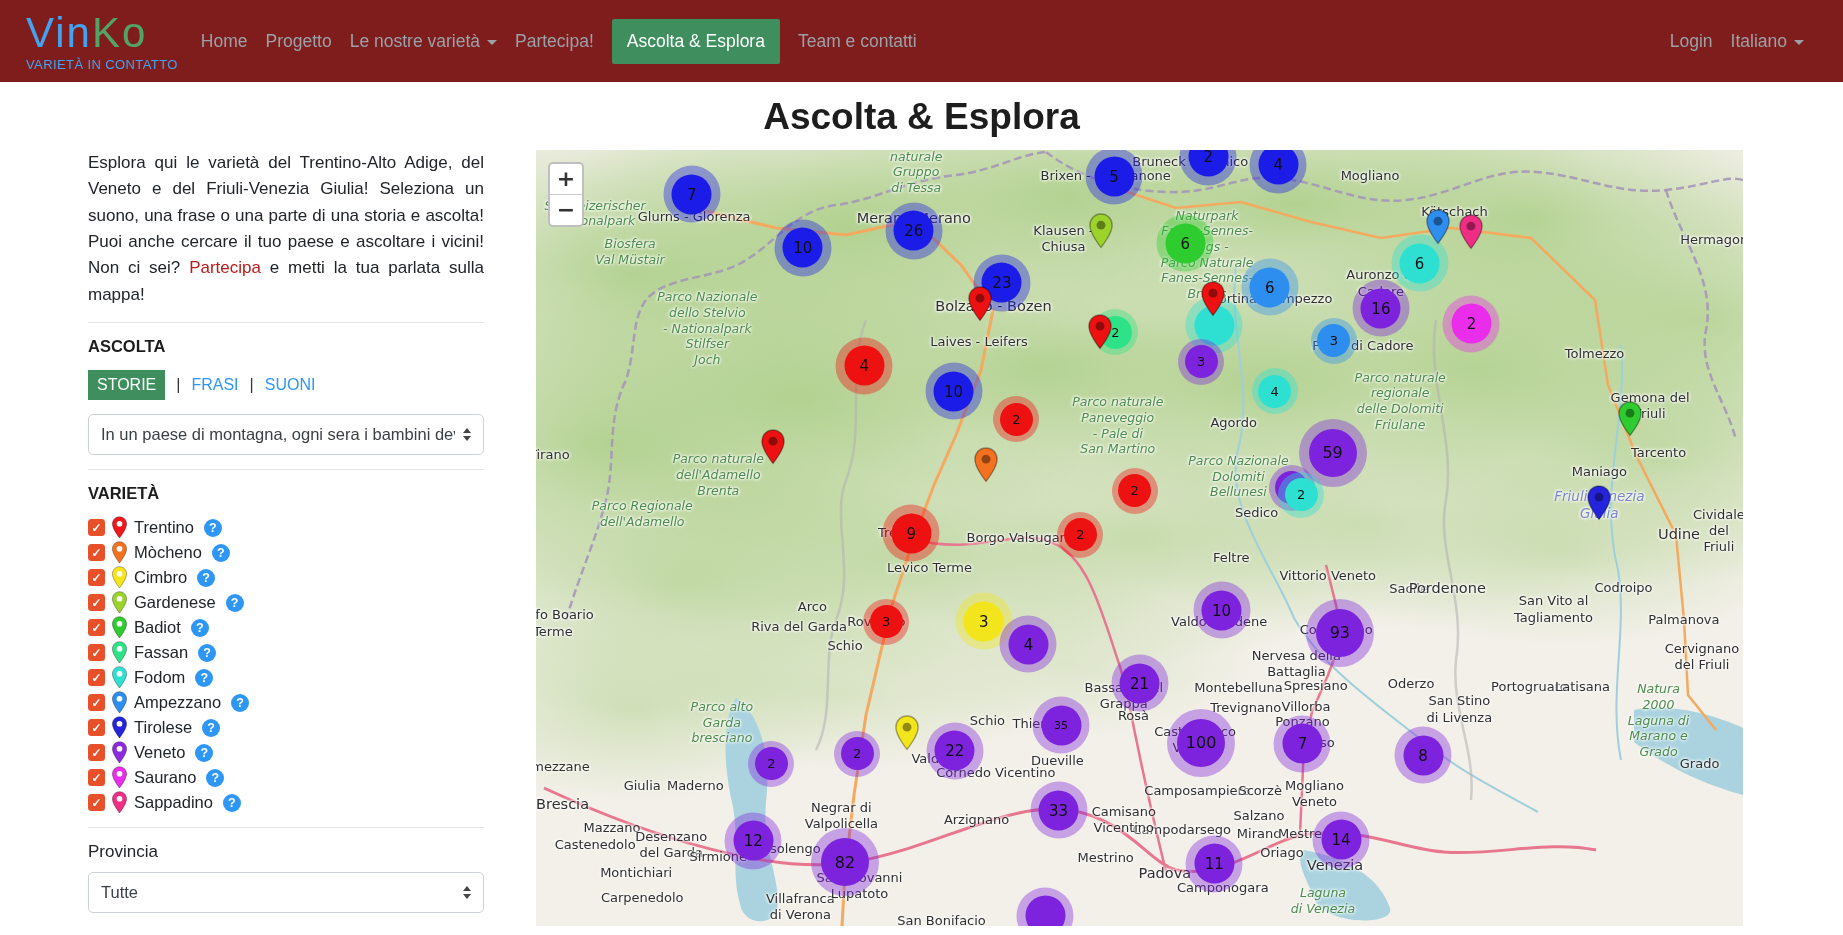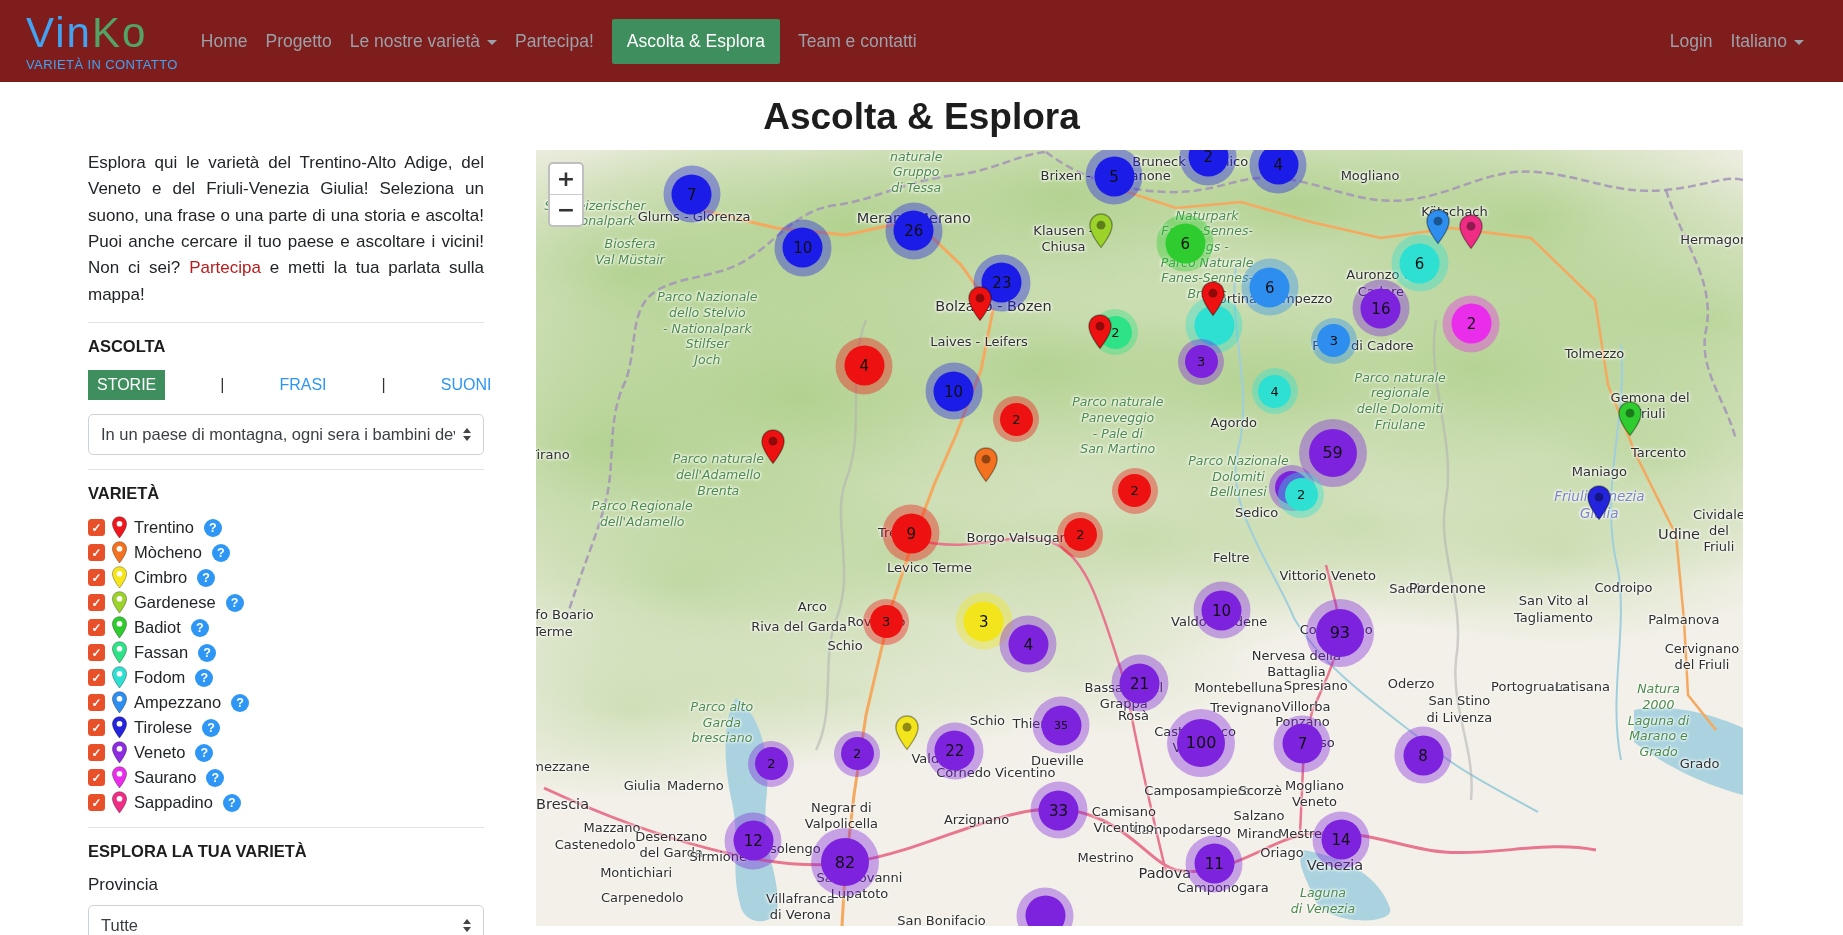--- a/index.html
+++ b/index.html
@@ -25,21 +25,21 @@
 
   
   h1.page-title{text-align:center;font-size:37px;font-weight:700;color:#1d1d1d;
                 margin:14px 0 12px 0;}
   .content{display:flex;padding:0 100px 0 88px;column-gap:52px;align-items:flex-start;}
   .sidebar{width:396px;flex:none;}
   .sidebar p.intro{font-size:17px;line-height:1.55;text-align:justify;margin:0 0 14px 0;}
   .sidebar a.link{color:#b91c1c;text-decoration:none;cursor:pointer;}
   .sidebar hr{border:none;border-top:1px solid #e3e3e3;margin:14px 0;}
   .sidebar h3{font-size:16.5px;font-weight:700;margin:12px 0 14px 0;color:#1d1d1d;}
-  .tabs{display:flex;align-items:center;margin:0 0 14px 0;font-size:16px;gap:44px;}
+  .tabs{display:flex;align-items:center;margin:0 0 14px 0;font-size:16px;}
   .tabs .tab{color:#2e96f5;cursor:pointer;}
   .tabs .tab.active{background:#3e8e5e;color:#fff;padding:6px 9px;}
   .tabs .sep{color:#333;margin:0 11px;}
   .selectbox{height:41px;border:1px solid #ccd2d8;border-radius:5px;background:#fff;
              display:flex;align-items:center;padding:0 12px;box-sizing:border-box;
              font-size:16.5px;color:#3a3f44;cursor:pointer;}
   .selectbox .stxt{flex:1;white-space:nowrap;overflow:hidden;}
   .stepper{display:flex;flex-direction:column;align-items:center;margin-left:8px;}
   .stepper i{width:0;height:0;border-left:4.5px solid transparent;border-right:4.5px solid transparent;}
   .stepper i.up{border-bottom:5.5px solid #444;margin-bottom:2.5px;}
@@ -290,21 +290,20 @@
             <svg width="17" height="23" viewBox="0 0 24 34">
     <path d="M12 1 C6 1 1.5 5.7 1.5 11.7 C1.5 19.5 12 32.5 12 32.5 S22.5 19.5 22.5 11.7 C22.5 5.7 18 1 12 1 Z" fill="#f02d85" stroke="rgba(0,0,0,0.35)" stroke-width="1.3"></path>
     <circle cx="12" cy="11.5" r="4.2" fill="#ffffff"></circle>
             </svg>
           </span>
           <span class="vlabel">Sappadino</span>
           <span class="help">?</span>
         </div>
       </div>
     <hr>
-    <h3>ESPLORA LA TUA VARIETÀ</h3>
     <div class="prov-label">Provincia</div>
     <div class="selectbox">
       <span class="stxt">Tutte</span>
       <span class="stepper">
           <i class="up"></i>
           <i class="down"></i>
         </span>
     </div>
   </div>
 

